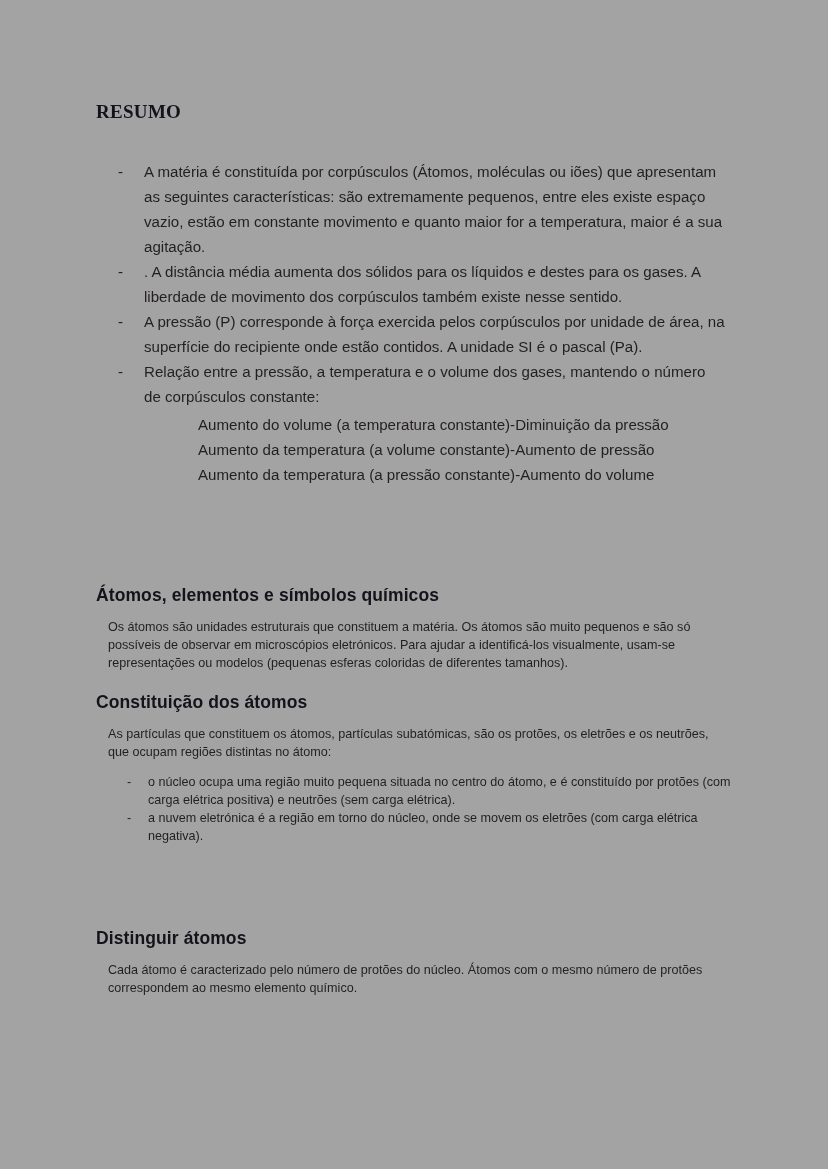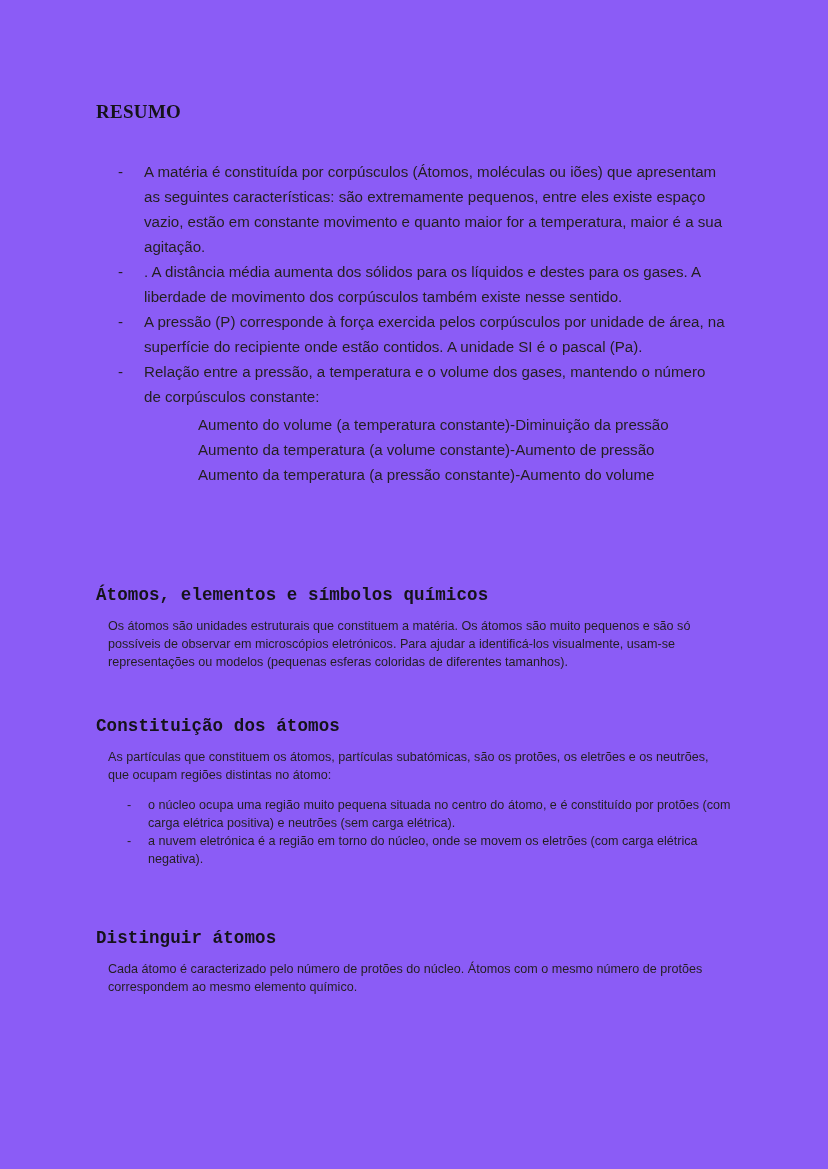--- a/index.html
+++ b/index.html
@@ -13,21 +13,21 @@
     background: #ffffff;
     font-family: "Liberation Sans", sans-serif;
     color: #1a1a1a;
     overflow: hidden;
     position: relative;
   }
 
   .page {
     position: absolute;
     inset: 0;
-    background: #8b5cf6;
+    background: #a3a3a3;
     padding: 0;
   }
 
   
   .doc-title {
     position: absolute;
     left: 96px;
     top: 101px;
     font-family: "Liberation Serif", serif;
     font-weight: bold;
@@ -74,21 +74,21 @@
     white-space: nowrap;
   }
 
   
   .section {
     position: absolute;
     left: 96px;
     width: 636px;
   }
   .section-heading {
-    font-family: Liberation Mono, monospace;
+    font-family: Liberation Sans, sans-serif;
     font-weight: bold;
     font-size: 17.5px;
     color: #15131a;
     margin: 0 0 4px 0;
     letter-spacing: 0.1px;
   }
   .section p,
   .section .para {
     margin: 12px;
     font-size: 12.6px;
@@ -111,21 +111,21 @@
     flex: 0 0 21px;
     padding-left: 31px;
     box-sizing: content-box;
   }
   .sub-item .body {
     flex: 1 1 auto;
     max-width: 584px;
   }
 
   #sec-atomos   { top: 585px; }
-  #sec-const    { top: 716px; }
+  #sec-const    { top: 692px; }
   #sec-disting  { top: 928px; }
 </style>
 </head>
 <body>
 
 <div class="page">
 
   <div class="doc-title">RESUMO</div>
 
   <div class="summary-list">

